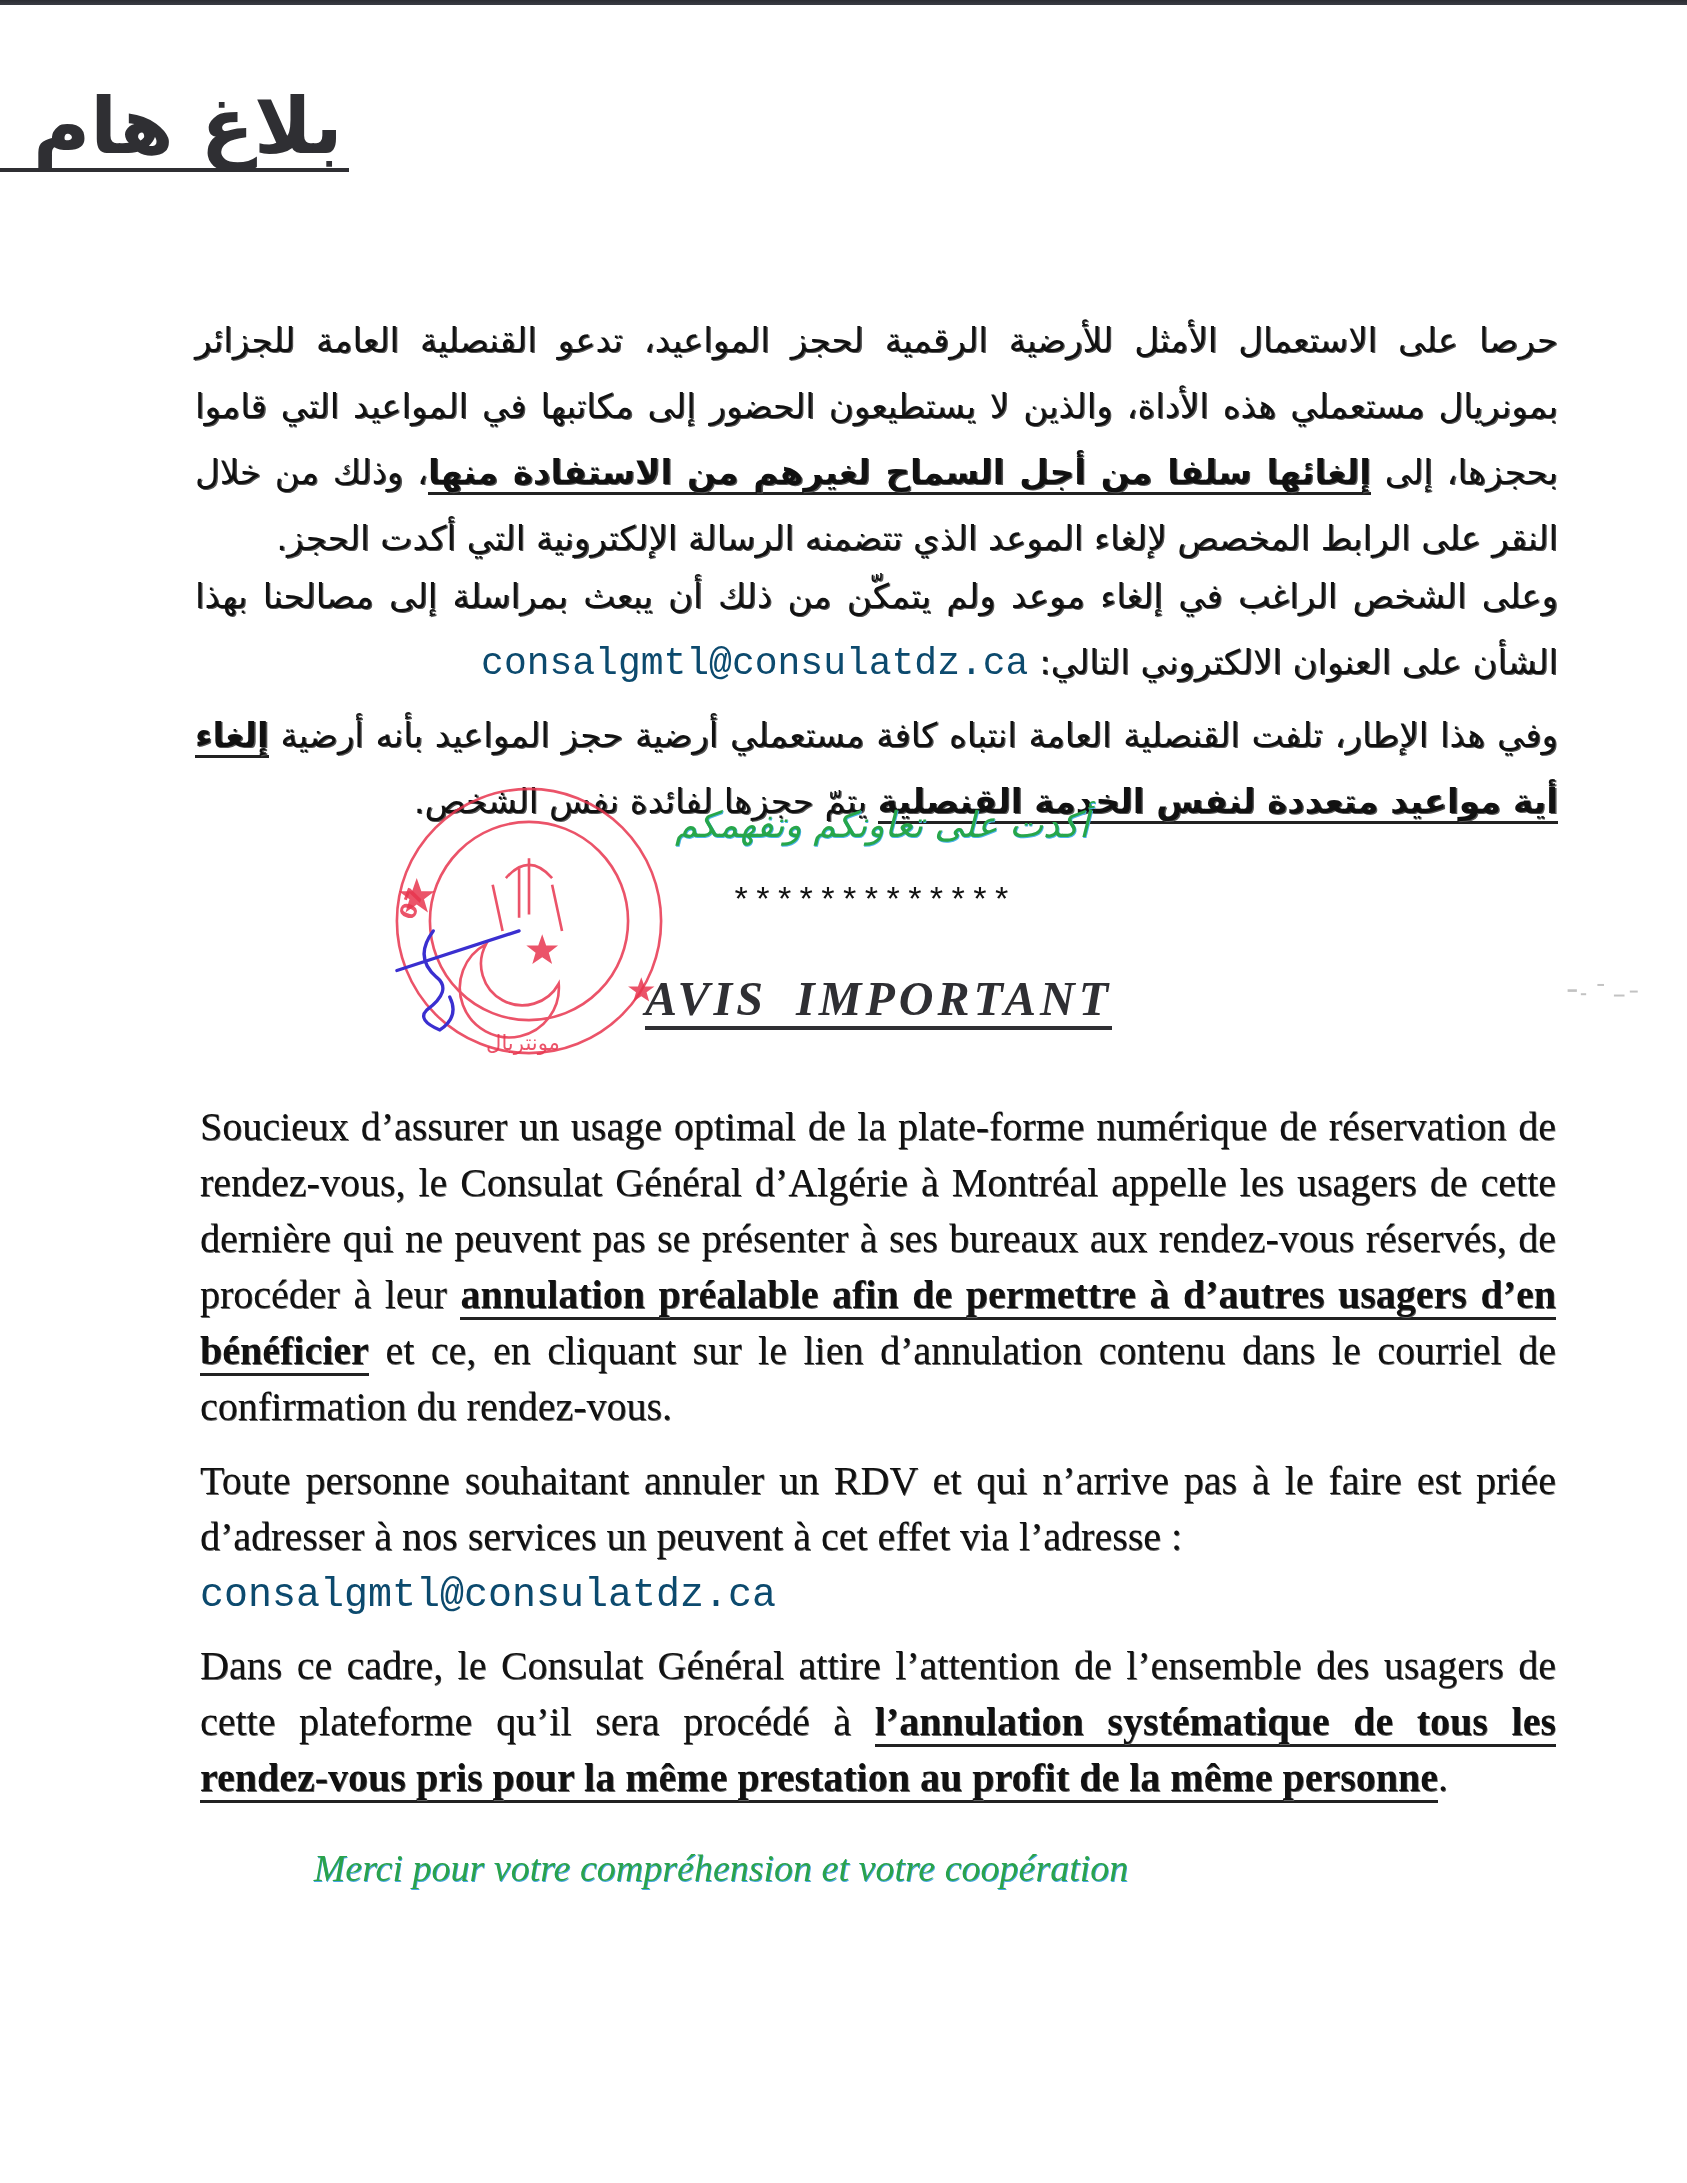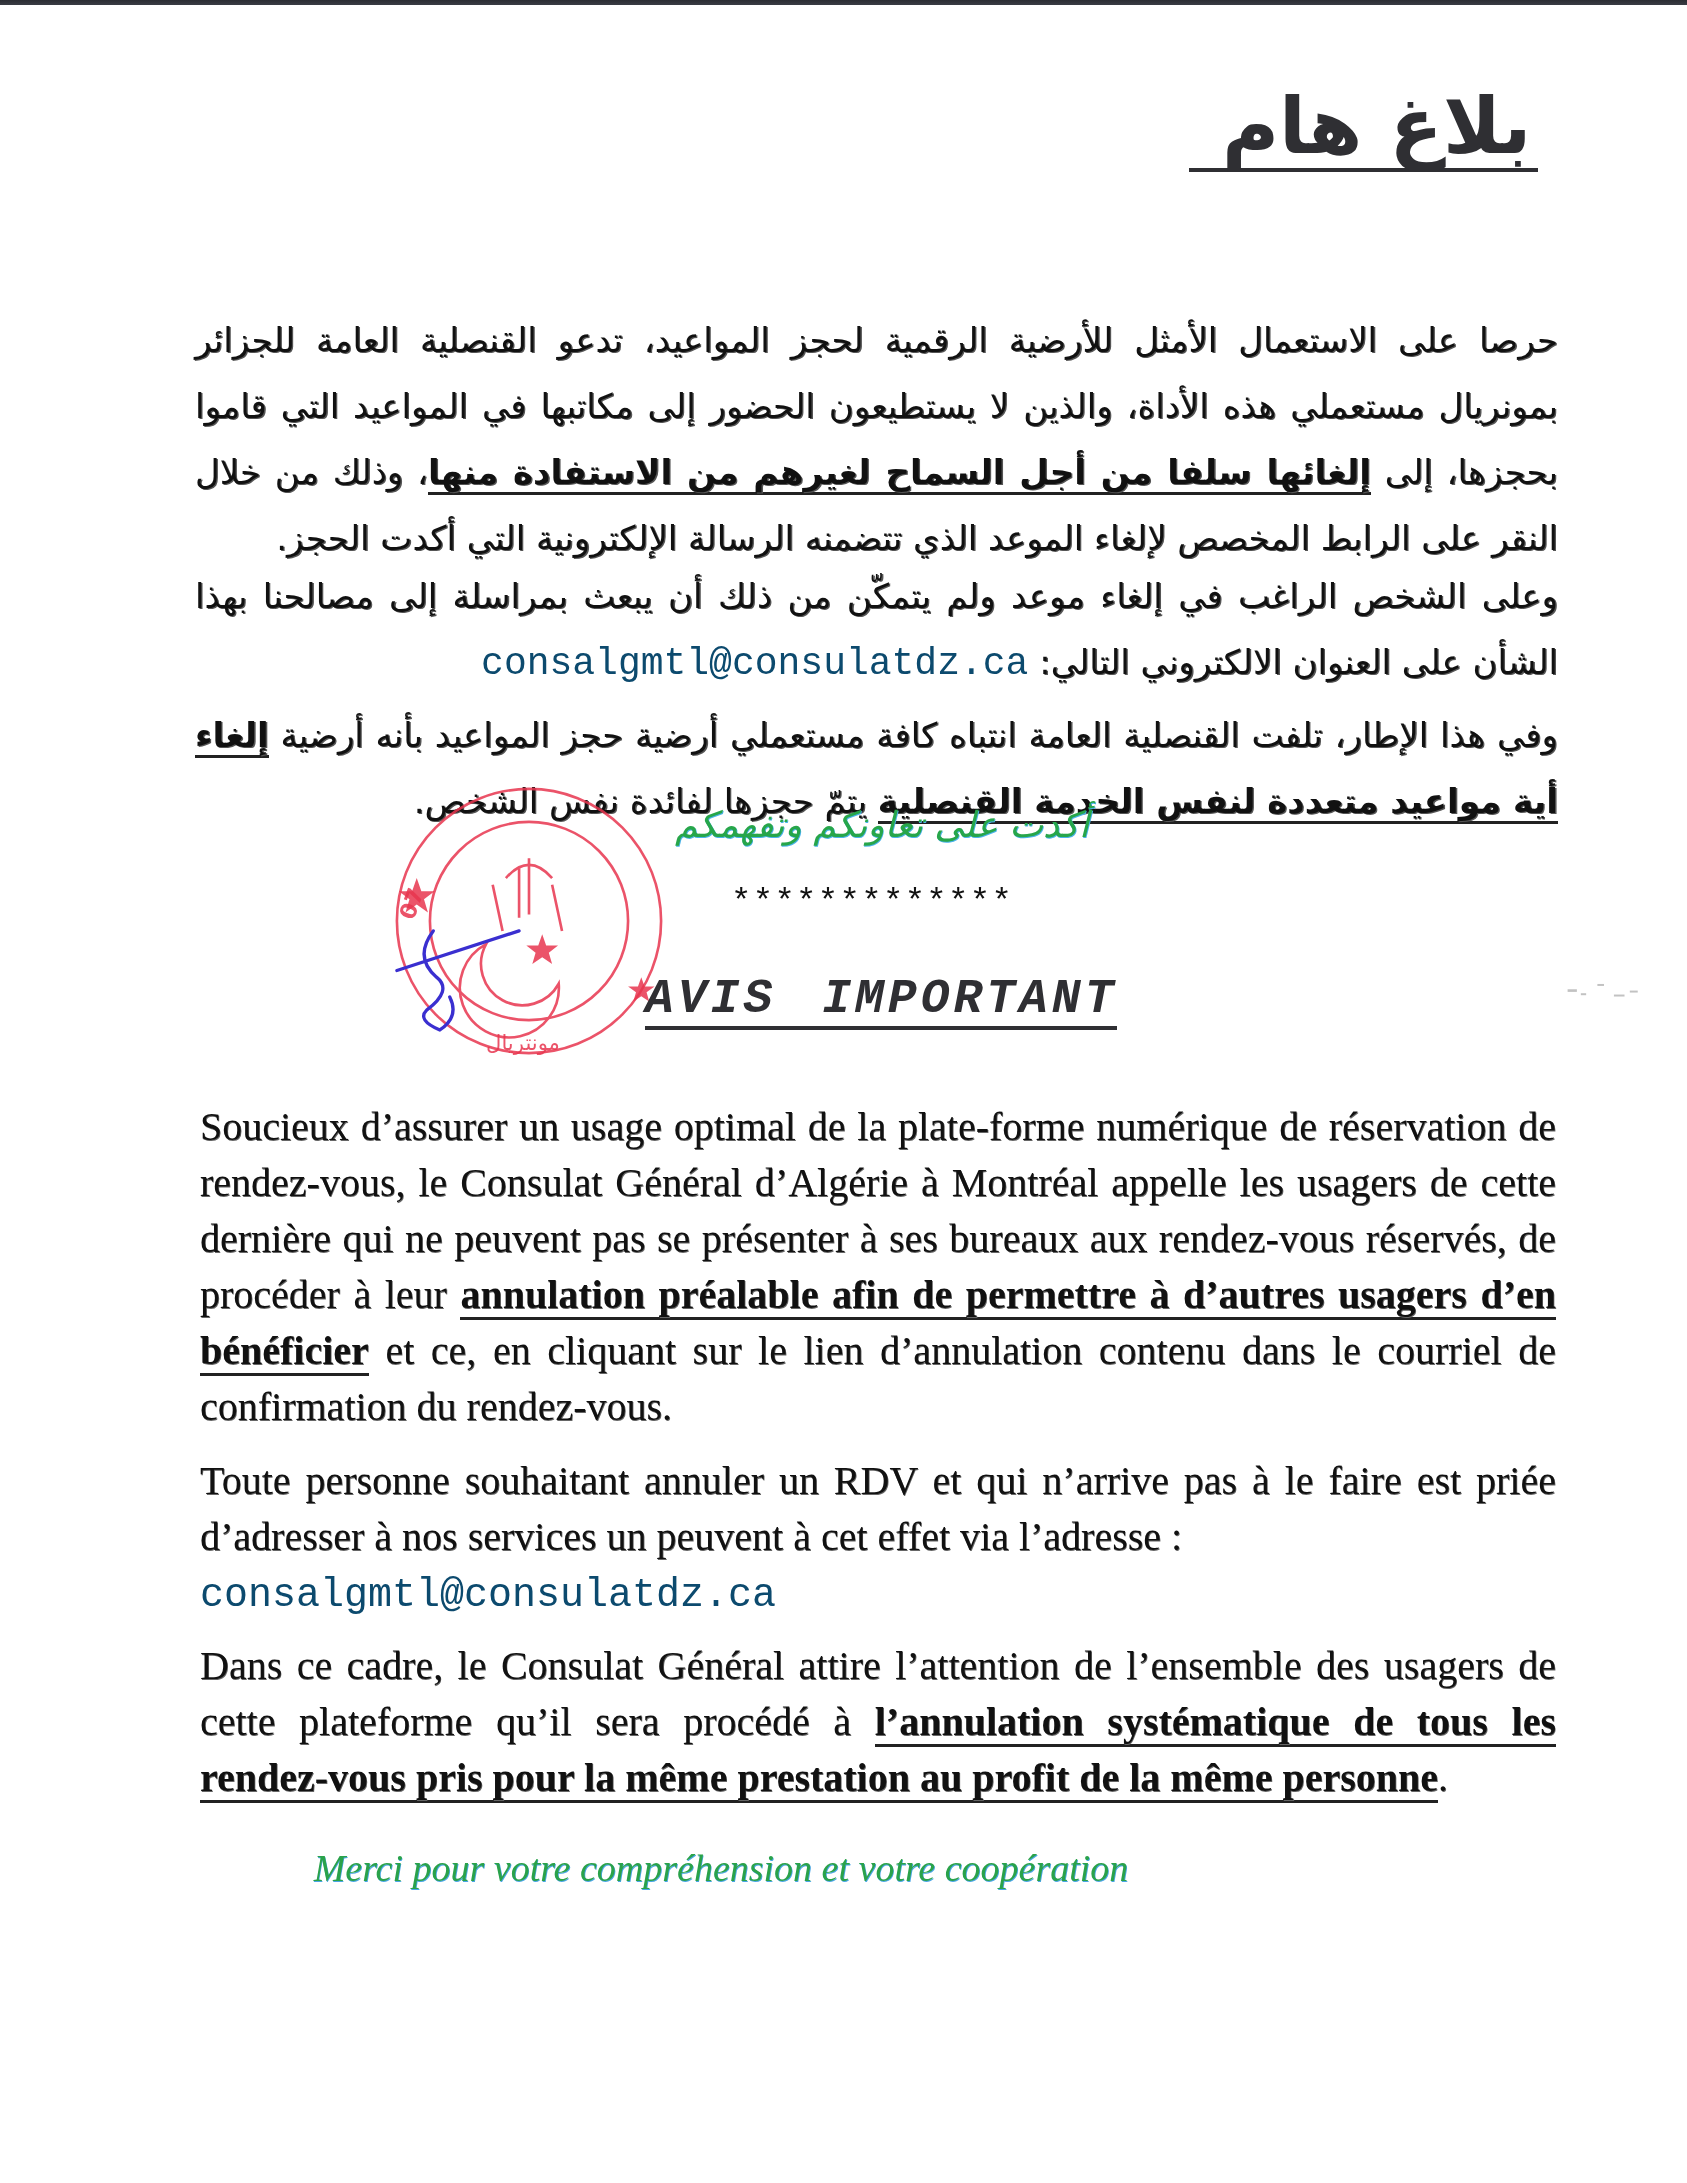--- a/index.html
+++ b/index.html
@@ -18,21 +18,21 @@
   .scan-top-edge {
     position: absolute;
     left: 0; top: 0;
     width: 1687px; height: 5.3px;
     background: linear-gradient(#2b2d33, #3a3c44);
   }
   .ar-title {
     position: absolute;
     left: 0; width: 1538px;
     top: 86px;
-    text-align: right;
+    text-align: left;
   }
   .ar-title span {
     display: inline-block;
     font-family: "DejaVu Sans", sans-serif;
     font-size: 78px;
     font-weight: bold;
     color: #2f2f33;
     letter-spacing: 26.5px;
     border-bottom: 4.6px solid #2f2f33;
     line-height: 1.05;
@@ -84,21 +84,21 @@
     top: 883px;
     font-family: "Liberation Mono", monospace;
     font-size: 34px;
     letter-spacing: 1.3px;
     color: #111;
   }
   .fr-title {
     position: absolute;
     left: 645px;
     top: 973px;
-    font-family: Liberation Mono, monospace;
+    font-family: Liberation Serif, serif;
     font-style: italic;
     font-weight: bold;
     font-size: 48px;
     color: #2f2f33;
     letter-spacing: 4px;
     word-spacing: 13.2px;
     border-bottom: 4.6px solid #2f2f33;
     line-height: 1.1;
   }
   .fr-block {

